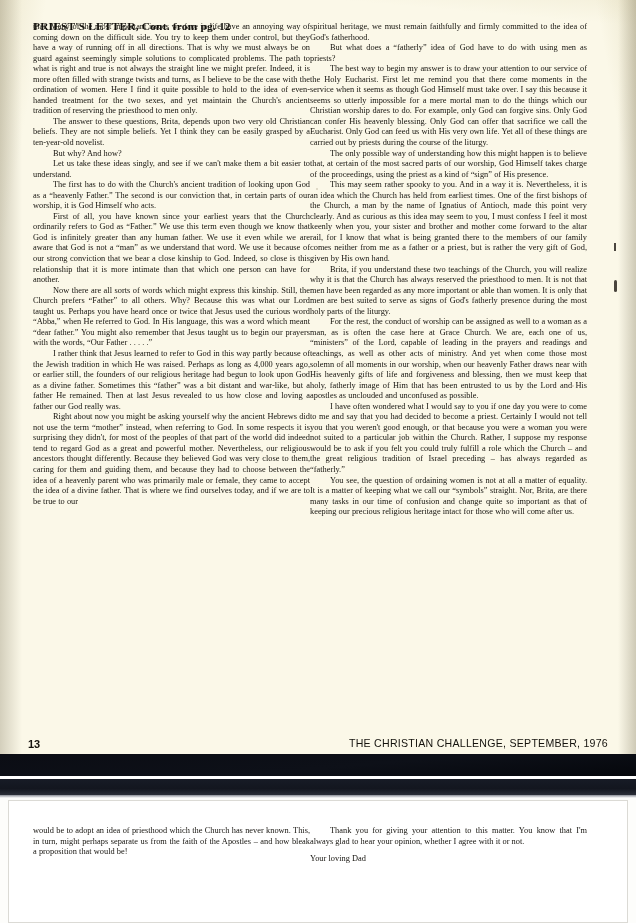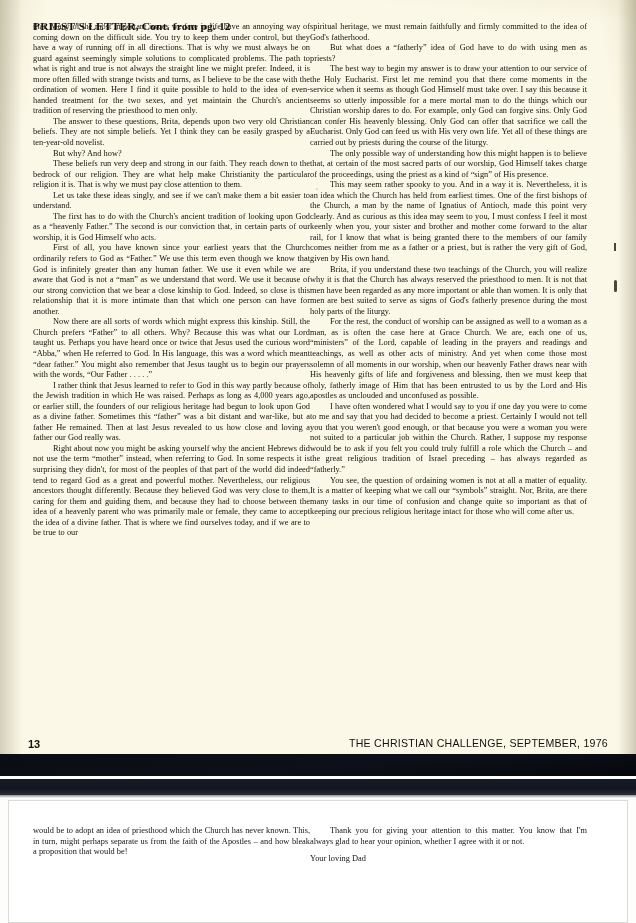--- a/index.html
+++ b/index.html
@@ -215,21 +215,20 @@
   <div class="content-area">
 
     <div class="header-title">PRIEST'S LETTER, Cont. from pg. 12</div>
 
     <div class="columns">
 
       <div class="col col-left">
         <p class="noindent">that. Many of the most important issues we face in life have an annoying way of coming down on the difficult side. You try to keep them under control, but they have a way of running off in all directions. That is why we must always be on guard against seemingly simple solutions to complicated problems. The path to what is right and true is not always the straight line we might prefer. Indeed, it is more often filled with strange twists and turns, as I believe to be the case with the ordination of women. Here I find it quite possible to hold to the idea of even-handed treatment for the two sexes, and yet maintain the Church's ancient tradition of reserving the priesthood to men only.</p>
         <p>The answer to these questions, Brita, depends upon two very old Christian beliefs. They are not simple beliefs. Yet I think they can be easily grasped by a ten-year-old novelist.</p>
         <p>But why? And how?</p>
-        <p>These beliefs run very deep and strong in our faith. They reach down to the bedrock of our religion. They are what help make Christianity the particular religion it is. That is why we must pay close attention to them.</p>
         <p>Let us take these ideas singly, and see if we can't make them a bit easier to understand.</p>
         <p>The first has to do with the Church's ancient tradition of looking upon God as a “heavenly Father.” The second is our conviction that, in certain parts of our worship, it is God Himself who acts.</p>
         <p>First of all, you have known since your earliest years that the Church ordinarily refers to God as “Father.” We use this term even though we know that God is infinitely greater than any human father. We use it even while we are aware that God is not a “man” as we understand that word. We use it because of our strong conviction that we bear a close kinship to God. Indeed, so close is this relationship that it is more intimate than that which one person can have for another.</p>
         <p>Now there are all sorts of words which might express this kinship. Still, the Church prefers “Father” to all others. Why? Because this was what our Lord taught us. Perhaps you have heard once or twice that Jesus used the curious word “Abba,” when He referred to God. In His language, this was a word which meant “dear father.” You might also remember that Jesus taught us to begin our prayers with the words, “Our Father . . . . .”</p>
         <p>I rather think that Jesus learned to refer to God in this way partly because of the Jewish tradition in which He was raised. Perhaps as long as 4,000 years ago, or earlier still, the founders of our religious heritage had begun to look upon God as a divine father. Sometimes this “father” was a bit distant and war-like, but a father He remained. Then at last Jesus revealed to us how close and loving a father our God really was.</p>
         <p>Right about now you might be asking yourself why the ancient Hebrews did not use the term “mother” instead, when referring to God. In some respects it is surprising they didn't, for most of the peoples of that part of the world did indeed tend to regard God as a great and powerful mother. Nevertheless, our religious ancestors thought differently. Because they believed God was very close to them, caring for them and guiding them, and because they had to choose between the idea of a heavenly parent who was primarily male or female, they came to accept the idea of a divine father. That is where we find ourselves today, and if we are to be true to our</p>
       </div>
 
       <div class="col col-right">
         <p class="noindent">spiritual heritage, we must remain faithfully and firmly committed to the idea of God's fatherhood.</p>

